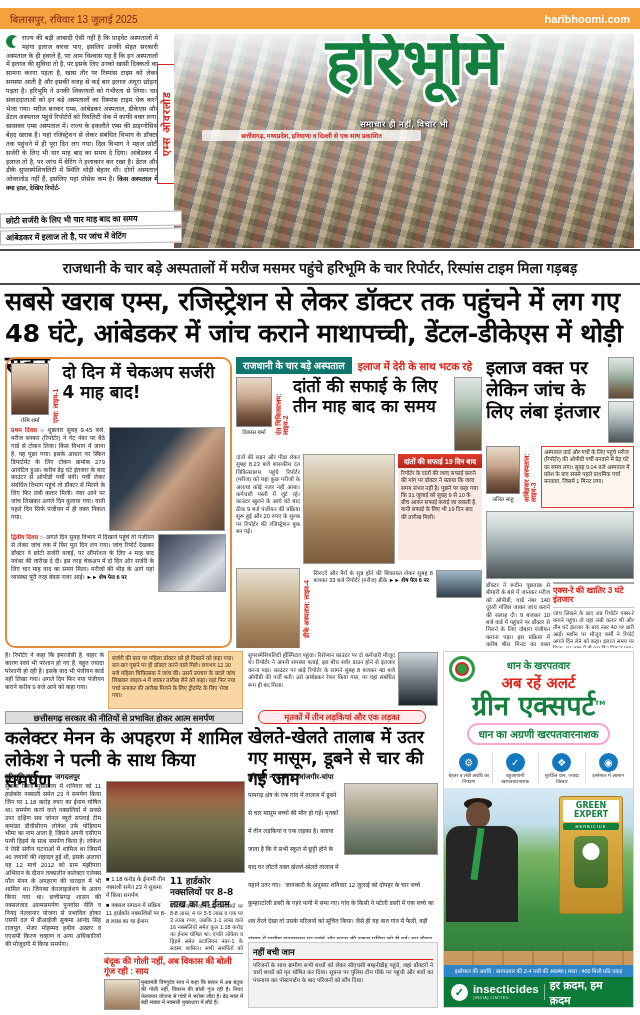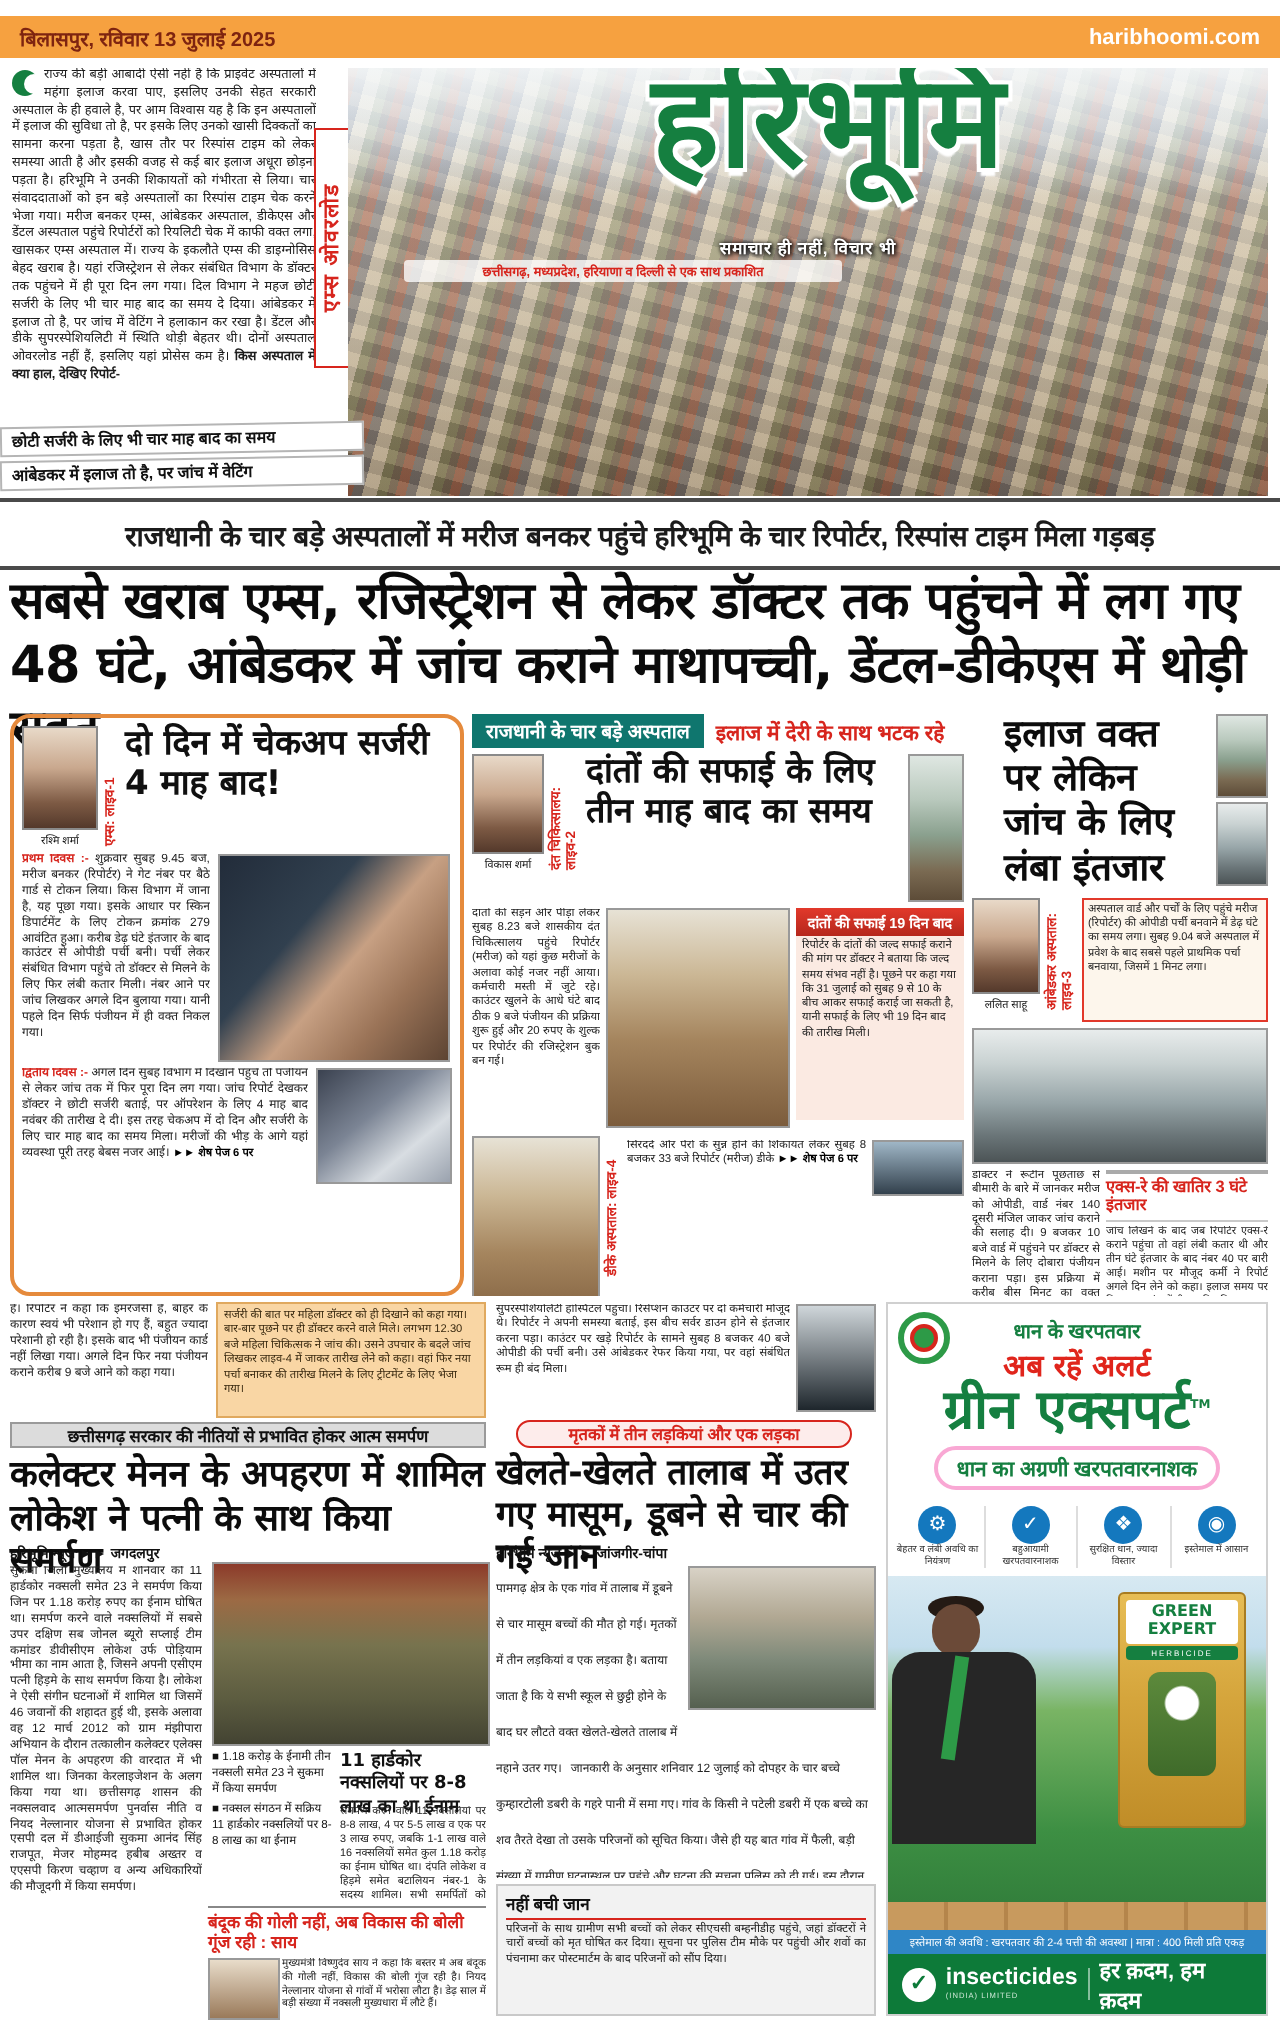--- a/index.html
+++ b/index.html
@@ -4,21 +4,21 @@
 <style>
   html,body{margin:0;padding:0;background:#e9e9e9;}
   .page{position:relative;width:640px;height:1015px;background:#fff;overflow:hidden;
         font-family:"Liberation Sans",sans-serif;color:#111;}
   .abs{position:absolute;}
   .b{font-weight:bold;}
   .just{text-align:justify;}
   
   .topbar{left:0;top:8px;width:640px;height:21px;background:#f6a140;display:flex;
           align-items:center;justify-content:space-between;padding:0 10px;box-sizing:border-box;}
-  .topdate{color:#7e2410;font-size:10px;font-weight:bold;}
+  .topdate{color:#7e2410;font-size:10px;font-weight:normal;}
   .topsite{color:#fff;font-size:11px;font-weight:bold;}
   
   .intro{left:6px;top:34px;width:152px;height:198px;font-size:6.4px;line-height:1.38;color:#1c1c1c;overflow:hidden;}
   .qmark{float:left;width:13px;height:13px;border-radius:50%;background:#157f40;position:relative;margin:1px 3px 0 0;}
   .qmark::after{content:"";position:absolute;right:-3px;top:2px;width:10px;height:10px;border-radius:50%;background:#fff;}
   .sidetag{left:157px;top:64px;width:16px;height:118px;display:flex;align-items:center;justify-content:center;
            writing-mode:vertical-rl;transform:rotate(180deg);color:#d7251d;font-size:10.5px;font-weight:bold;
            border:1px solid #d7251d;background:#fff;letter-spacing:1px;}
   
   .ph{position:absolute;overflow:hidden;background:#cbb9a2;}
@@ -144,21 +144,21 @@
 
   <div class="ph crowd">
     <div class="mast">हरिभूमि</div>
     <div class="mtag">समाचार ही नहीं, विचार भी</div>
     <div class="mpub">छत्तीसगढ़, मध्यप्रदेश, हरियाणा व दिल्ली से एक साथ प्रकाशित</div>
   </div>
 
   <div class="capstrip" style="top:212px;">छोटी सर्जरी के लिए भी चार माह बाद का समय</div>
   <div class="capstrip" style="top:229px;">आंबेडकर में इलाज तो है, पर जांच में वेटिंग</div>
 
-  <div class="abs deck">राजधानी के चार बड़े अस्पतालों में मरीज बनकर पहुंचे हरिभूमि के चार रिपोर्टर, रिस्पांस टाइम मिला गड़बड़</div>
+  <div class="abs deck">राजधानी के चार बड़े अस्पतालों में मरीज मसमर पहुंचे हरिभूमि के चार रिपोर्टर, रिस्पांस टाइम मिला गड़बड़</div>
   <div class="abs mainhead">सबसे खराब एम्स, रजिस्ट्रेशन से लेकर डॉक्टर तक पहुंचने में लग गए 48 घंटे, आंबेडकर में जांच कराने माथापच्ची, डेंटल-डीकेएस में थोड़ी राहत</div>
 
   <div class="abs col1">
     <div class="rowf" style="gap:3px;">
       <div style="width:38px;">
         <div class="por" style="width:36px;height:50px;"></div>
         <div class="pname">रश्मि शर्मा</div>
       </div>
       <div class="vtag" style="height:60px;">एम्स: लाइव-1</div>
       <div class="h17" style="flex:1;">दो दिन में चेकअप सर्जरी 4 माह बाद!</div>
@@ -214,21 +214,21 @@
           <div style="width:46px;">
             <div class="ph pframe" style="position:relative;width:44px;height:26px;background:linear-gradient(180deg,#9fb6c6,#32404c);"></div>
 
           </div>
         </div>
       </div>
     </div>
   </div>
 
   <div class="abs col3">
-    <div class="rowf" style="gap:6px;margin-left:16px;">
+    <div class="rowf" style="gap:6px;">
       <div class="h19" style="width:117px;">इलाज वक्त पर लेकिन जांच के लिए लंबा इंतजार</div>
       <div style="width:26px;">
         <div class="ph p-clinic pframe" style="position:relative;width:24px;height:40px;"></div>
         <div class="ph p-queue pframe" style="position:relative;width:24px;height:40px;margin-top:2px;"></div>
       </div>
     </div>
     <div class="rowf" style="gap:3px;margin-top:3px;">
       <div style="width:34px;">
         <div class="por" style="width:32px;height:46px;"></div>
         <div class="pname">ललित साहू</div>

